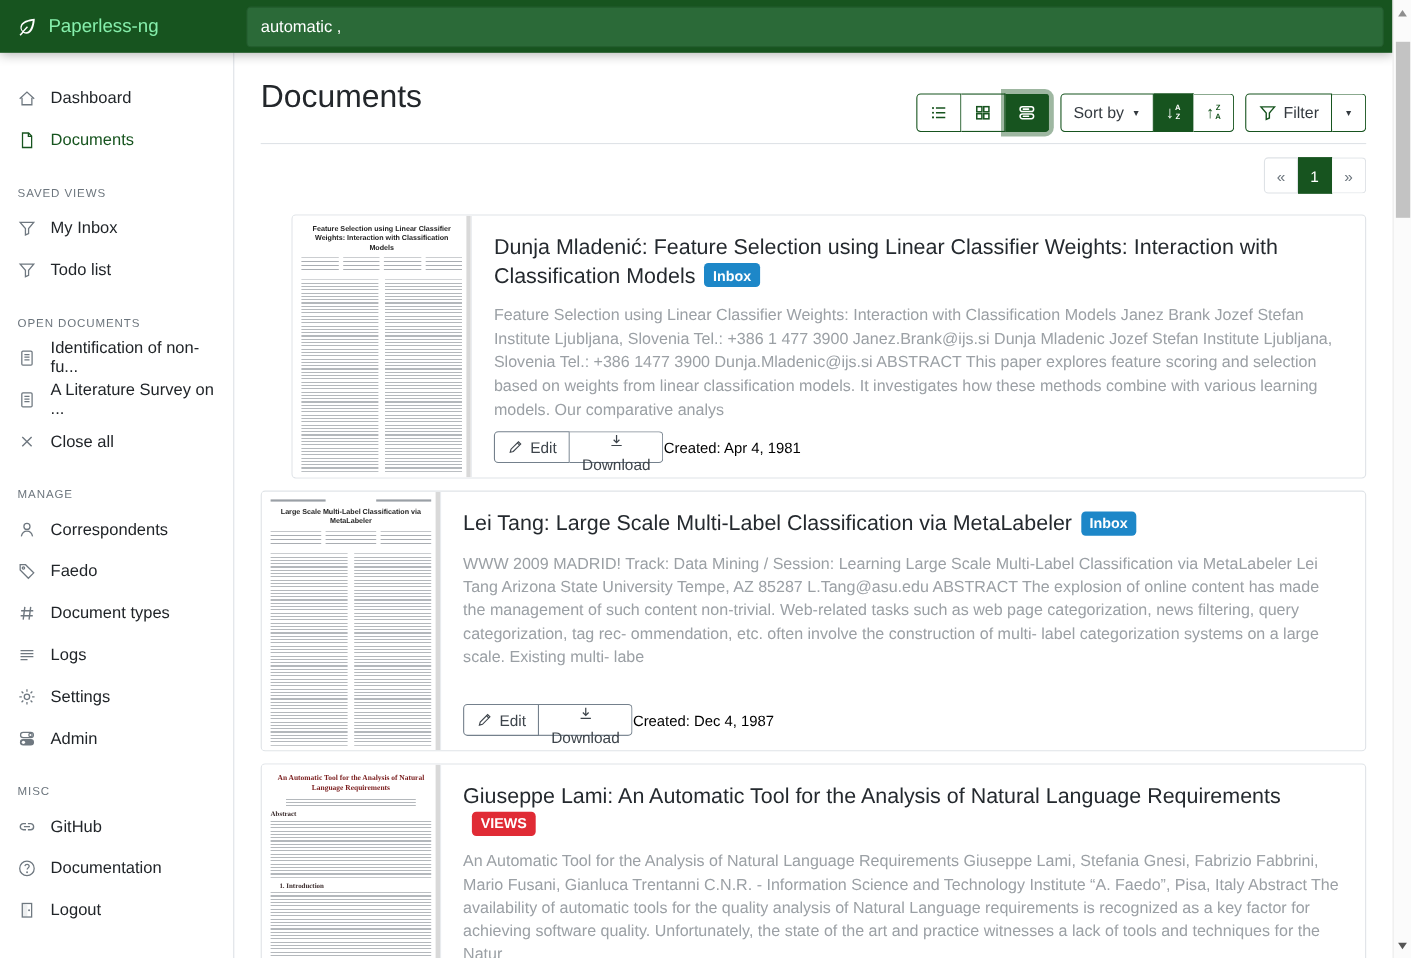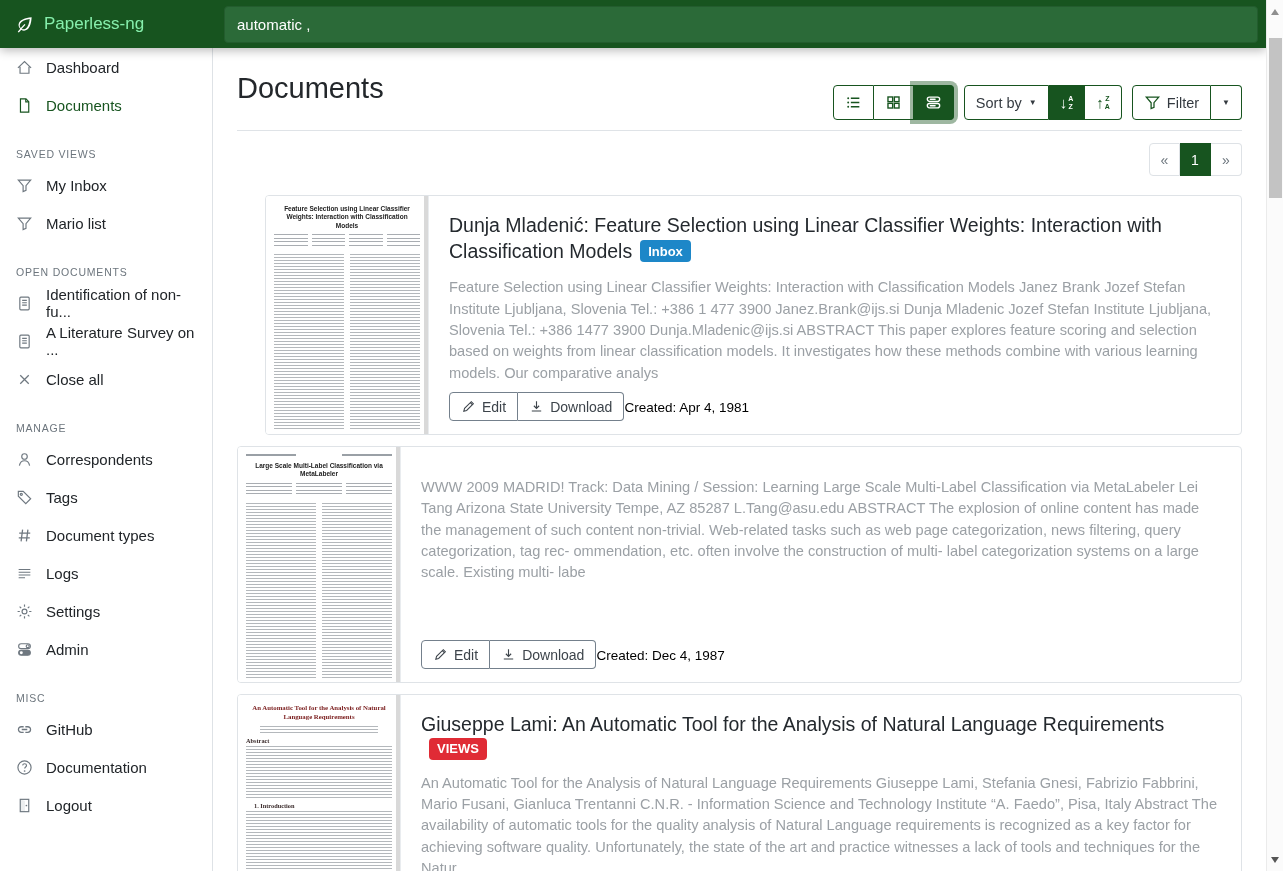--- a/index.html
+++ b/index.html
@@ -14,21 +14,21 @@
   .sb-thumb { position:absolute; top:38px; left:2px; width:13px; height:160px; background:#c3c3c3; }
 
   
   .navbar { position:absolute; top:0; left:0; width:1266px; height:48px; background:var(--green); z-index:50; box-shadow:0 2px 10px rgba(0,0,0,.3); }
   :root { --green:#17541f; }
   .brand { position:absolute; left:0; top:0; width:213px; height:48px; display:flex; align-items:center; gap:10px; padding-left:15px; color:#86efac; font-size:17px; }
   .brand svg { width:19px; height:19px; }
   .search-input { position:absolute; left:224px; top:6px; width:1034px; height:37px; background:#2b6a38; border:1px solid #235c2e; border-radius:4px; color:#fff; font-size:15px; padding:0 12px; font-family:"Liberation Sans", sans-serif; outline:none; }
 
   
-  .sidebar { position:absolute; top:48px; left:0; width:213px; height:823px; background:#fff; border-right:1px solid #dee2e6; z-index:10; }
+  .sidebar { position:absolute; top:48px; left:0; width:213px; height:823px; background:#fff; border-right:1px solid #dee2e6; padding-top:22px; z-index:10; }
   .nav-item { display:flex; align-items:center; gap:13px; height:38px; padding:0 16px; font-size:15px; color:#212529; cursor:pointer; }
   .nav-item .icn { width:17px; height:17px; color:#6f7880; flex:0 0 17px; display:inline-flex; }
   .nav-item .icn svg { width:100%; height:100%; }
   .nav-item.active { color:var(--green); }
   .nav-item.active .icn { color:var(--green); }
   .side-header { margin:24px 0 6px 0; padding:0 16px; font-size:10.5px; letter-spacing:.8px; color:#6c757d; text-transform:uppercase; }
 
   
   .main { position:absolute; left:213px; top:48px; width:1053px; height:823px; padding:25px 24px 0 24px; background:#fff; overflow:hidden; }
   .main-header { display:flex; justify-content:space-between; align-items:flex-start; }
@@ -78,21 +78,21 @@
   .tline { background:repeating-linear-gradient(#b4b8bc 0 1px, transparent 1px 3px); }
 
   .card-body { flex:1; padding:17px 20px 13px 20px; display:flex; flex-direction:column; min-width:0; }
   .doc-title { font-size:19.5px; color:#24292e; line-height:1.32; font-weight:400; text-decoration:none; cursor:pointer; }
   .badge { display:inline-block; color:#fff; font-size:13px; font-weight:bold; padding:3.5px 8px; border-radius:4px; margin-left:8px; vertical-align:2px; cursor:pointer; }
   .excerpt { margin-top:13px; font-size:14.6px; color:#9ba0a5; line-height:1.46; }
   .card-footer { margin-top:auto; display:flex; justify-content:flex-start; align-items:flex-end; }
   .sm-btn { height:29px; background:#fff; border:1px solid #74808c; color:#3d444b; font-size:14px; display:inline-flex; align-items:center; gap:6px; padding:0 11px; cursor:pointer; font-family:inherit; }
   .sm-btn + .sm-btn { border-left:none; }
   .sm-group .sm-btn:first-child { border-radius:4px 0 0 4px; }
-  .sm-group .sm-btn:last-child { border-radius:0 4px 4px 0; }
+  .sm-group .sm-btn:last-child { border-radius:0 4px 4px 0;flex-direction:column; }
   .sm-btn .icn { width:15px; height:15px; color:#3d444b; display:inline-flex; }
   .sm-btn .icn svg { width:100%; height:100%; }
   .created { font-size:13.5px; color:#000000; padding-bottom:6px; }
 </style>
 </head>
 <body>
 
 <div class="navbar">
   <div class="brand">
     <span style="display:inline-flex">
@@ -134,21 +134,21 @@
               </svg>
             </span>
     <span>My Inbox</span>
   </div>
           <div class="nav-item">
     <span class="icn">
               <svg viewBox="0 0 16 16" fill="none" stroke="currentColor" stroke-width="1.1">
                 <path d="M2.2 3h11.6L9.4 8.2v4.3l-2.7 1.2V8.2z"></path>
               </svg>
             </span>
-    <span>Mario list</span>
+    <span>Todo list</span>
   </div>
         </div>
   </div>
       <div>
     <div class="side-header">OPEN DOCUMENTS</div>
     <div>
           <div class="nav-item">
     <span class="icn">
               <svg viewBox="0 0 16 16" fill="none" stroke="currentColor" stroke-width="1.1">
                 <rect x="3.6" y="2" width="8.8" height="12" rx="1"></rect>
@@ -188,21 +188,21 @@
             </span>
     <span>Correspondents</span>
   </div>
           <div class="nav-item">
     <span class="icn">
               <svg viewBox="0 0 16 16" fill="none" stroke="currentColor" stroke-width="1.1">
                 <path d="M2.2 6.8V2.2h4.6l7 7-4.6 4.6z"></path>
                 <circle cx="5" cy="5" r="1"></circle>
               </svg>
             </span>
-    <span>Tags</span>
+    <span>Faedo</span>
   </div>
           <div class="nav-item">
     <span class="icn">
               <svg viewBox="0 0 16 16" fill="none" stroke="currentColor" stroke-width="1.2">
                 <path d="M6.2 2.5 4.8 13.5M11.2 2.5 9.8 13.5M3 5.8h10.4M2.6 10.2H13"></path>
               </svg>
             </span>
     <span>Document types</span>
   </div>
           <div class="nav-item">
@@ -412,20 +412,23 @@
             <div class="acol"></div>
             <div class="acol"></div>
             <div class="acol"></div>
           </div>
           <div class="tcols" style="height: 175px;">
             <div class="tcol"></div>
             <div class="tcol"></div>
           </div>
         </div>
     <div class="card-body">
+      <div>
+        <a class="doc-title">Lei Tang: Large Scale Multi-Label Classification via MetaLabeler</a><span class="badge" style="background: rgb(29, 135, 200);">Inbox</span>
+      </div>
       <div class="excerpt">WWW 2009 MADRID! Track: Data Mining / Session: Learning Large Scale Multi-Label Classification via MetaLabeler Lei Tang Arizona State University Tempe, AZ 85287 L.Tang@asu.edu ABSTRACT The explosion of online content has made the management of such content non-trivial. Web-related tasks such as web page categorization, news filtering, query categorization, tag rec- ommendation, etc. often involve the construction of multi- label categorization systems on a large scale. Existing multi- labe</div>
       <div class="card-footer">
         <div class="sm-group btn-group">
           <button class="sm-btn">
             <span class="icn">
               <svg viewBox="0 0 16 16" fill="none" stroke="currentColor" stroke-width="1.1">
                     <path d="M3 13l.8-3L11 2.8l2.2 2.2L6 12.2 3 13z"></path>
                     <path d="M9.9 3.9l2.2 2.2"></path>
                   </svg>
             </span>

